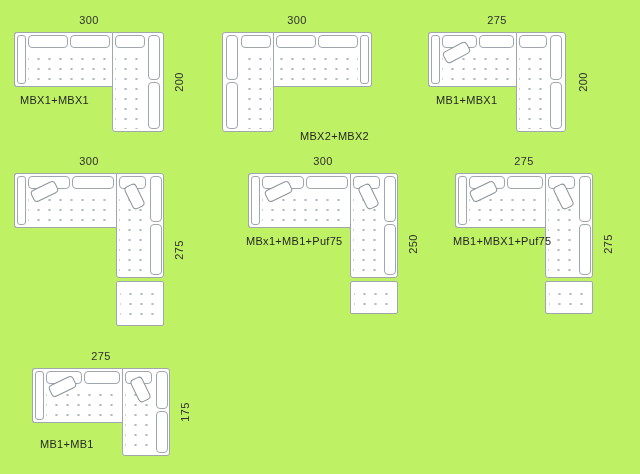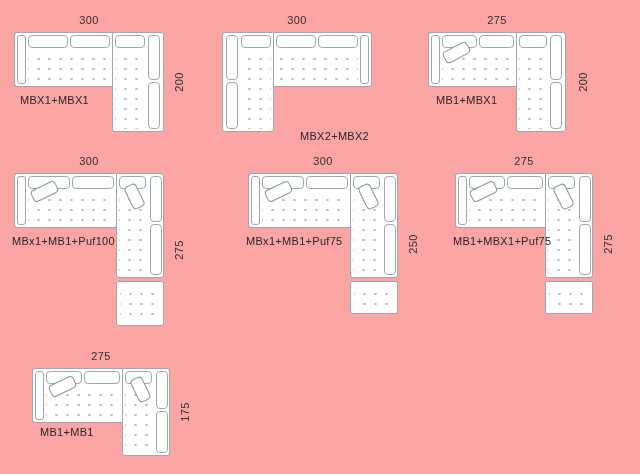--- a/index.html
+++ b/index.html
@@ -3,21 +3,21 @@
 <meta charset="utf-8">
 <style>
   * { margin:0; padding:0; box-sizing:border-box; }
   html,body { width:640px; height:474px; }
   body {
     background:#ffffff;
     font-family:"Liberation Sans", sans-serif;
     position:relative;
     overflow:hidden;
   }
-  .stage { position:absolute; inset:0; background:#fca5a5; }
+  .stage { position:absolute; inset:0; background:#bef264; }
   .diagram { position:absolute; }
   .sofa { position:absolute; }
   .mirror { transform:scaleX(-1); }
   .mod {
     position:absolute; border:1px solid #a0a6ad; background:#ffffff;
   }
   .cush {
     position:absolute; border:1px solid #a0a6ad; border-radius:4px; background:#ffffff;
   }
   .arm {
@@ -127,21 +127,20 @@
         <div class="cush" style="left:33px; top:2px; width:12px; height:46px;"></div>
         <div class="cush" style="left:33px; top:50px; width:12px; height:51px;"></div>
         <div class="seat" style="left:2px; top:17px; width:29px; height:84px;"></div>
         <div class="pillow" style="left:5px; top:16px; width:25px; transform:rotate(64deg);"></div>
       </div>
       <div class="puf" style="left:102px; top:108px; width:48px; height:45px;">
         <div class="seat" style="left:3px; top:3px; width:40px; height:37px;"></div>
       </div>
     </div>
     <div class="dim-v" style="left:91px; top:88px; width:150px;">275</div>
-    <div class="lbl" style="left:-2px; top:80px;">MBx1+MB1+Puf100</div>
   </div>
 
   <div class="diagram" style="left:248px; top:155px; width:200px; height:170px;">
     <div class="dim-h" style="left:0; width:150px;">300</div>
     <div class="sofa" style="left:0; top:18px; width:150px; height:145px;">
       <div class="mod" style="left:0; top:0; width:102px; height:55px; border-right:none; border-radius:3px 0 0 3px;">
         <div class="arm" style="left:2px; top:2px; width:9px; height:49px;"></div>
         <div class="cush" style="left:13px; top:2px; width:42px; height:13px;"></div>
         <div class="cush" style="left:57px; top:2px; width:42px; height:13px;"></div>
         <div class="seat" style="left:13px; top:17px; width:86px; height:35px;"></div>
@@ -199,16 +198,16 @@
       </div>
       <div class="mod" style="left:90px; top:0; width:48px; height:88px; border-radius:0 3px 3px 3px;">
         <div class="cush" style="left:2px; top:2px; width:27px; height:13px;"></div>
         <div class="cush" style="left:33px; top:2px; width:12px; height:38px;"></div>
         <div class="cush" style="left:33px; top:42px; width:12px; height:42px;"></div>
         <div class="seat" style="left:2px; top:17px; width:29px; height:67px;"></div>
         <div class="pillow" style="left:5px; top:14px; width:25px; transform:rotate(64deg);"></div>
       </div>
     </div>
     <div class="dim-v" style="left:110px; top:55px; width:88px;">175</div>
-    <div class="lbl" style="left:8px; top:76px;">MB1+MB1</div>
+    <div class="lbl" style="left:8px; top:88px;">MB1+MB1</div>
   </div>
 
 </div>
 
 </body></html>

